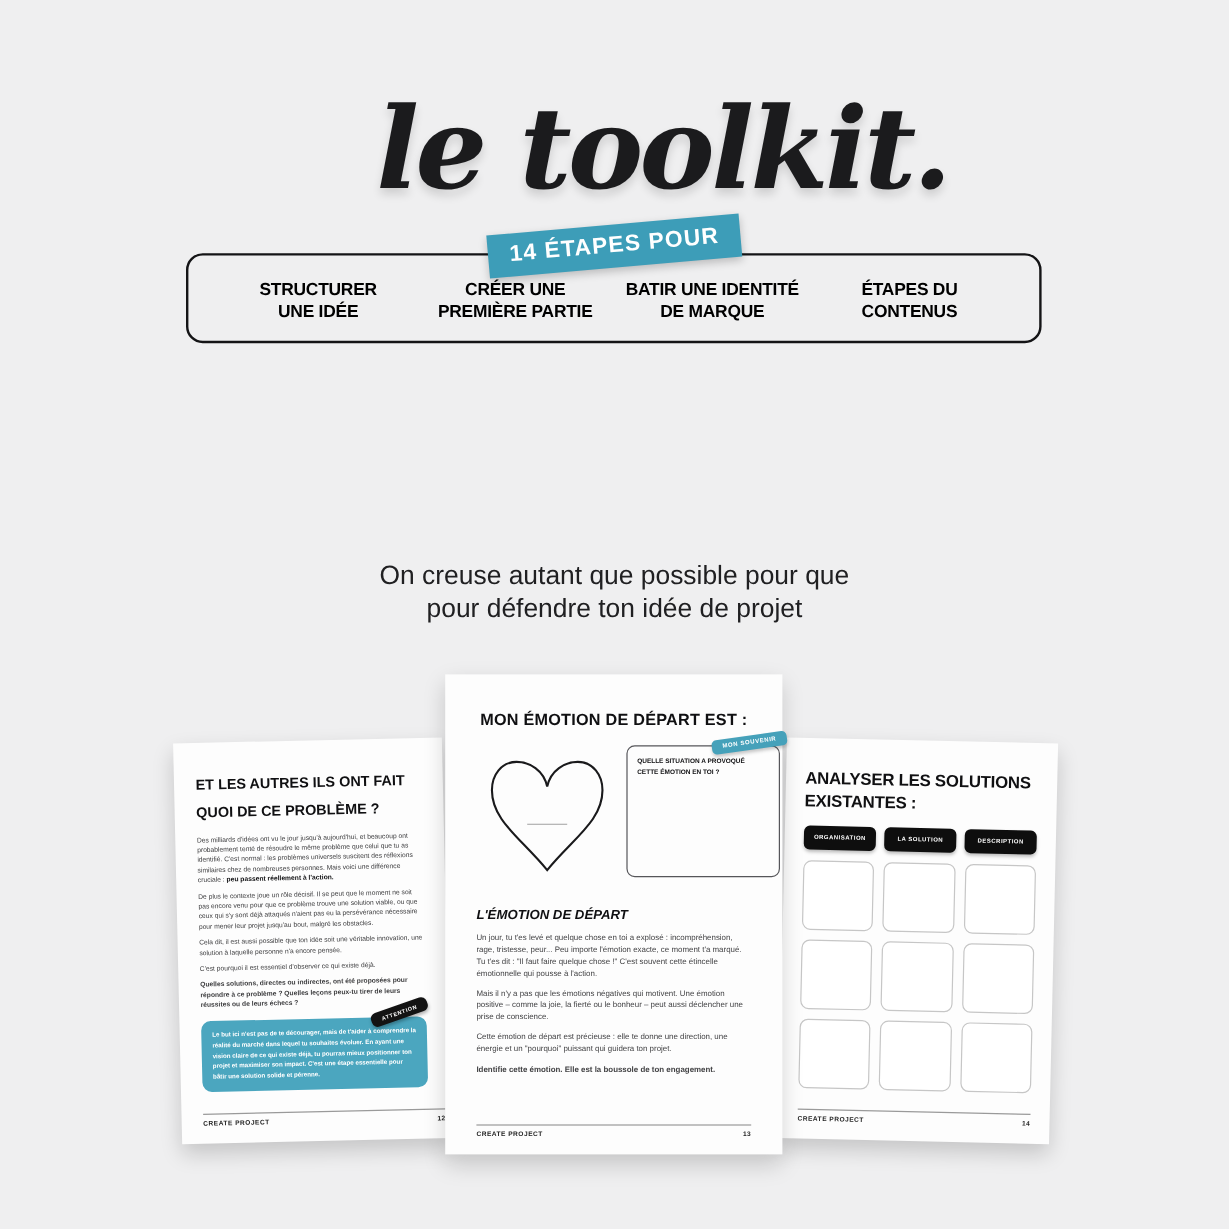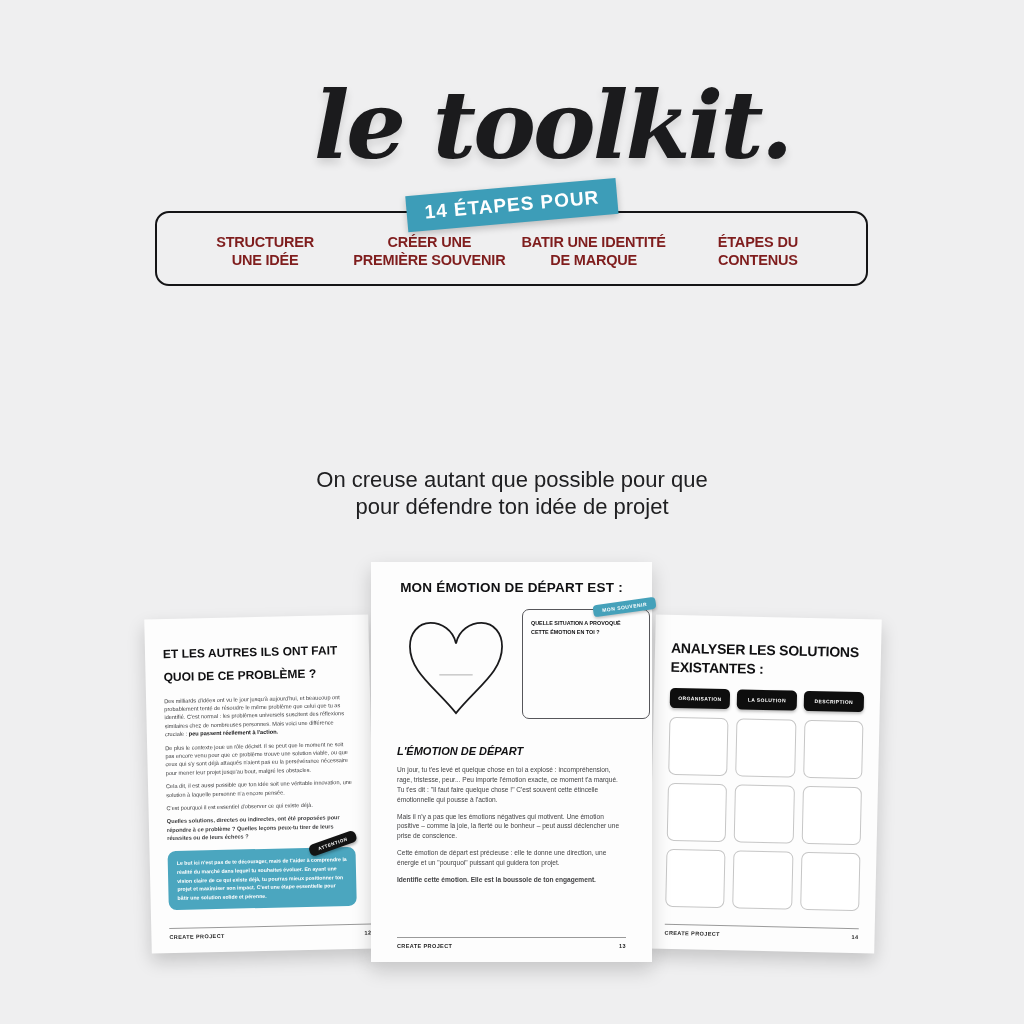--- a/index.html
+++ b/index.html
@@ -26,21 +26,21 @@
   .banner {
     position:absolute; left:50%; top:-26px;
     transform:translateX(-50%) rotate(-5deg);
     background:#3d9db8; color:#ffffff; font-weight:bold; font-size:19px;
     letter-spacing:1px; padding:7px 18px; white-space:nowrap;
     box-shadow:0 3px 7px rgba(0,0,0,0.22);
   }
   .steps-cols { display:flex; width:100%; padding:6px 26px 0; box-sizing:border-box; }
   .step {
     flex:1; text-align:center; font-weight:bold; font-size:14.5px;
-    line-height:1.2; color:#7f1d1d; letter-spacing:-0.2px;
+    line-height:1.2; color:#000000; letter-spacing:-0.2px;
   }
 
   
   .headline { position:absolute; top:348px; left:0; width:100%; text-align:center; color:#1d1d1f; }
   .hl-line { height:48px; }
   .hl-inner {
     display:inline-block; font-weight:bold; font-size:54px; letter-spacing:-1px;
     transform:scale(0.66,1.12); transform-origin:center top; white-space:nowrap;
     text-shadow:0 4px 4px rgba(0,0,0,0.10);
   }
@@ -50,21 +50,21 @@
     position:absolute; top:467px; left:0; width:100%; text-align:center;
     font-size:22px; line-height:1.22; color:#202022;
   }
 
   
   .page {
     position:absolute; background:#fdfdfd; box-sizing:border-box;
     box-shadow:0 8px 18px rgba(0,0,0,0.18); color:#222;
   }
   .page-left  { left:148px; top:617px; width:224px; height:334px; transform:rotate(-1.3deg); z-index:1; padding:24px 18px; }
-  .page-center{ left:371px; top:562px; width:281px; height:400px; z-index:3; padding:18px 26px; }
+  .page-center{ left:371px; top:562px; width:281px; height:400px; z-index:3; padding:30px 26px; }
   .page-right { left:652px; top:617px; width:226px; height:334px; transform:rotate(1.3deg); z-index:2; padding:24px 16px; }
 
   .page-footer {
     position:absolute; bottom:13px; border-top:1px solid #9a9a9a; padding-top:5px;
     display:flex; justify-content:space-between;
     font-size:5.5px; font-weight:bold; letter-spacing:0.4px; color:#1e1e1e;
   }
   .pf-left   { left:18px; right:4px; }
   .pf-center { left:26px; right:26px; }
   .pf-right  { left:16px; right:16px; }
@@ -122,21 +122,21 @@
 
   <div class="steps-box">
     <div class="banner">14 ÉTAPES POUR</div>
     <div class="steps-cols">
       <div class="step">
         <span>STRUCTURER</span><br>
         <span>UNE IDÉE</span>
       </div>
       <div class="step">
         <span>CRÉER UNE</span><br>
-        <span>PREMIÈRE SOUVENIR</span>
+        <span>PREMIÈRE PARTIE</span>
       </div>
       <div class="step">
         <span>BATIR UNE IDENTITÉ</span><br>
         <span>DE MARQUE</span>
       </div>
       <div class="step">
         <span>ÉTAPES DU</span><br>
         <span>CONTENUS</span>
       </div>
     </div>

